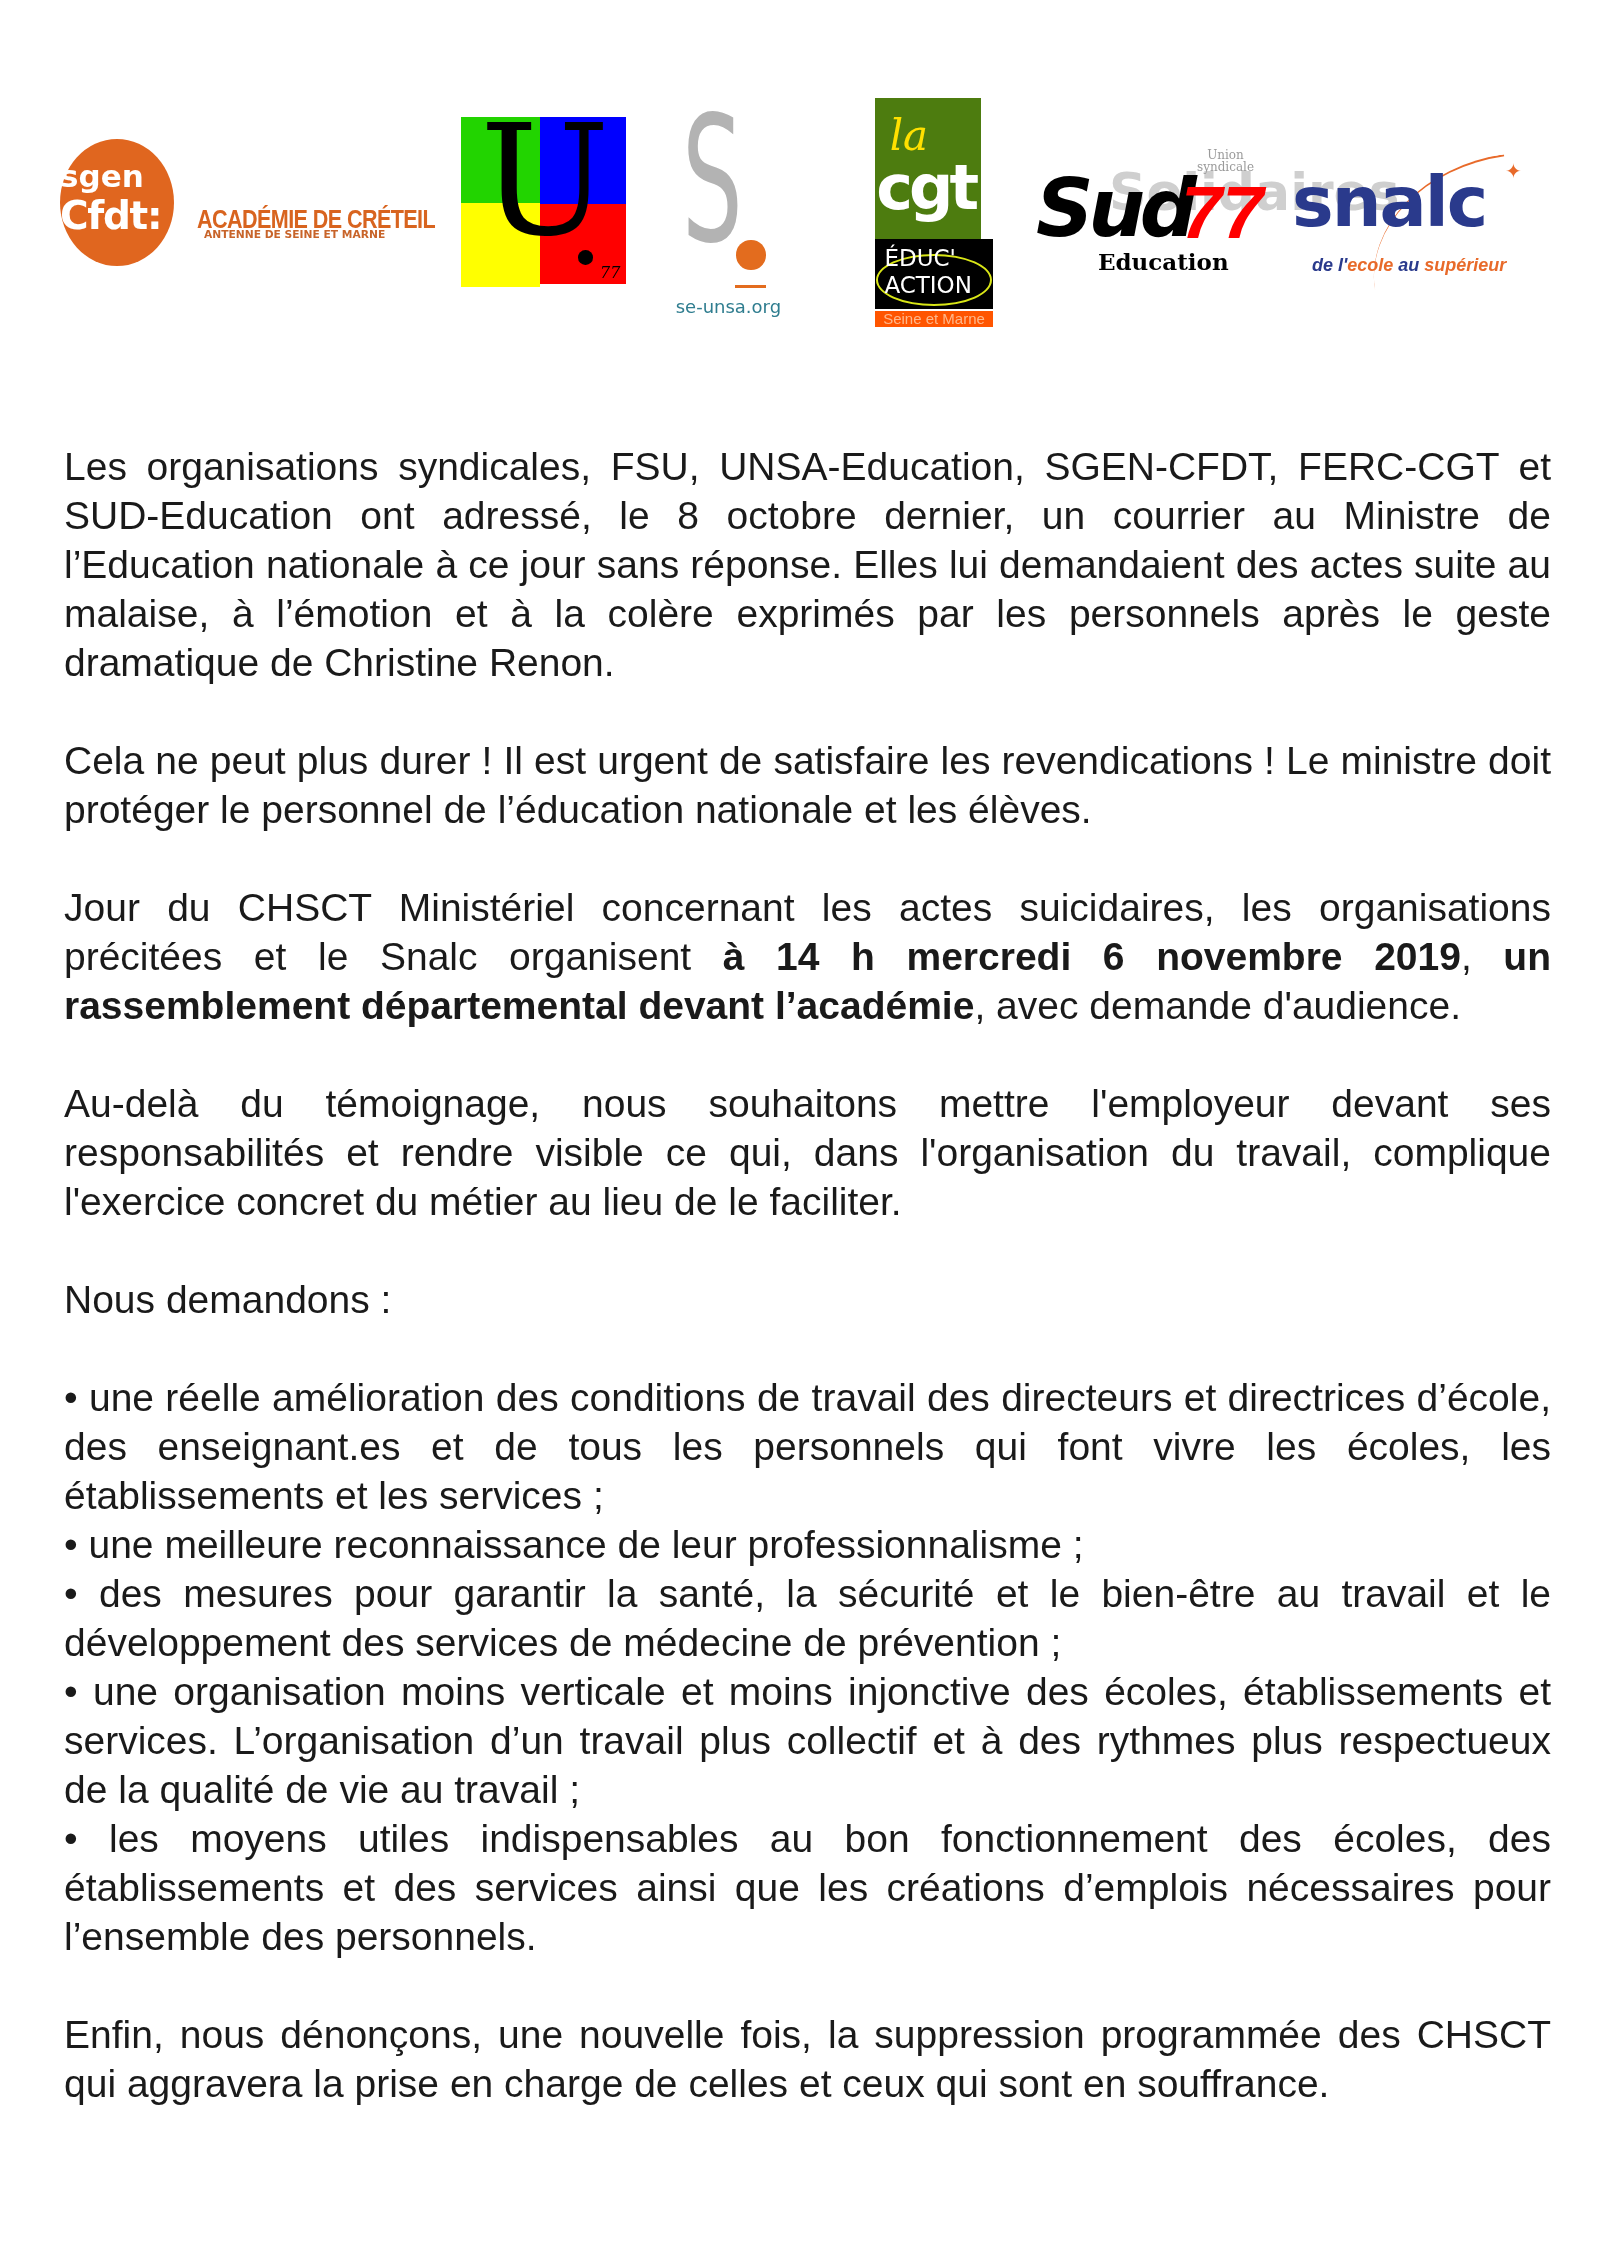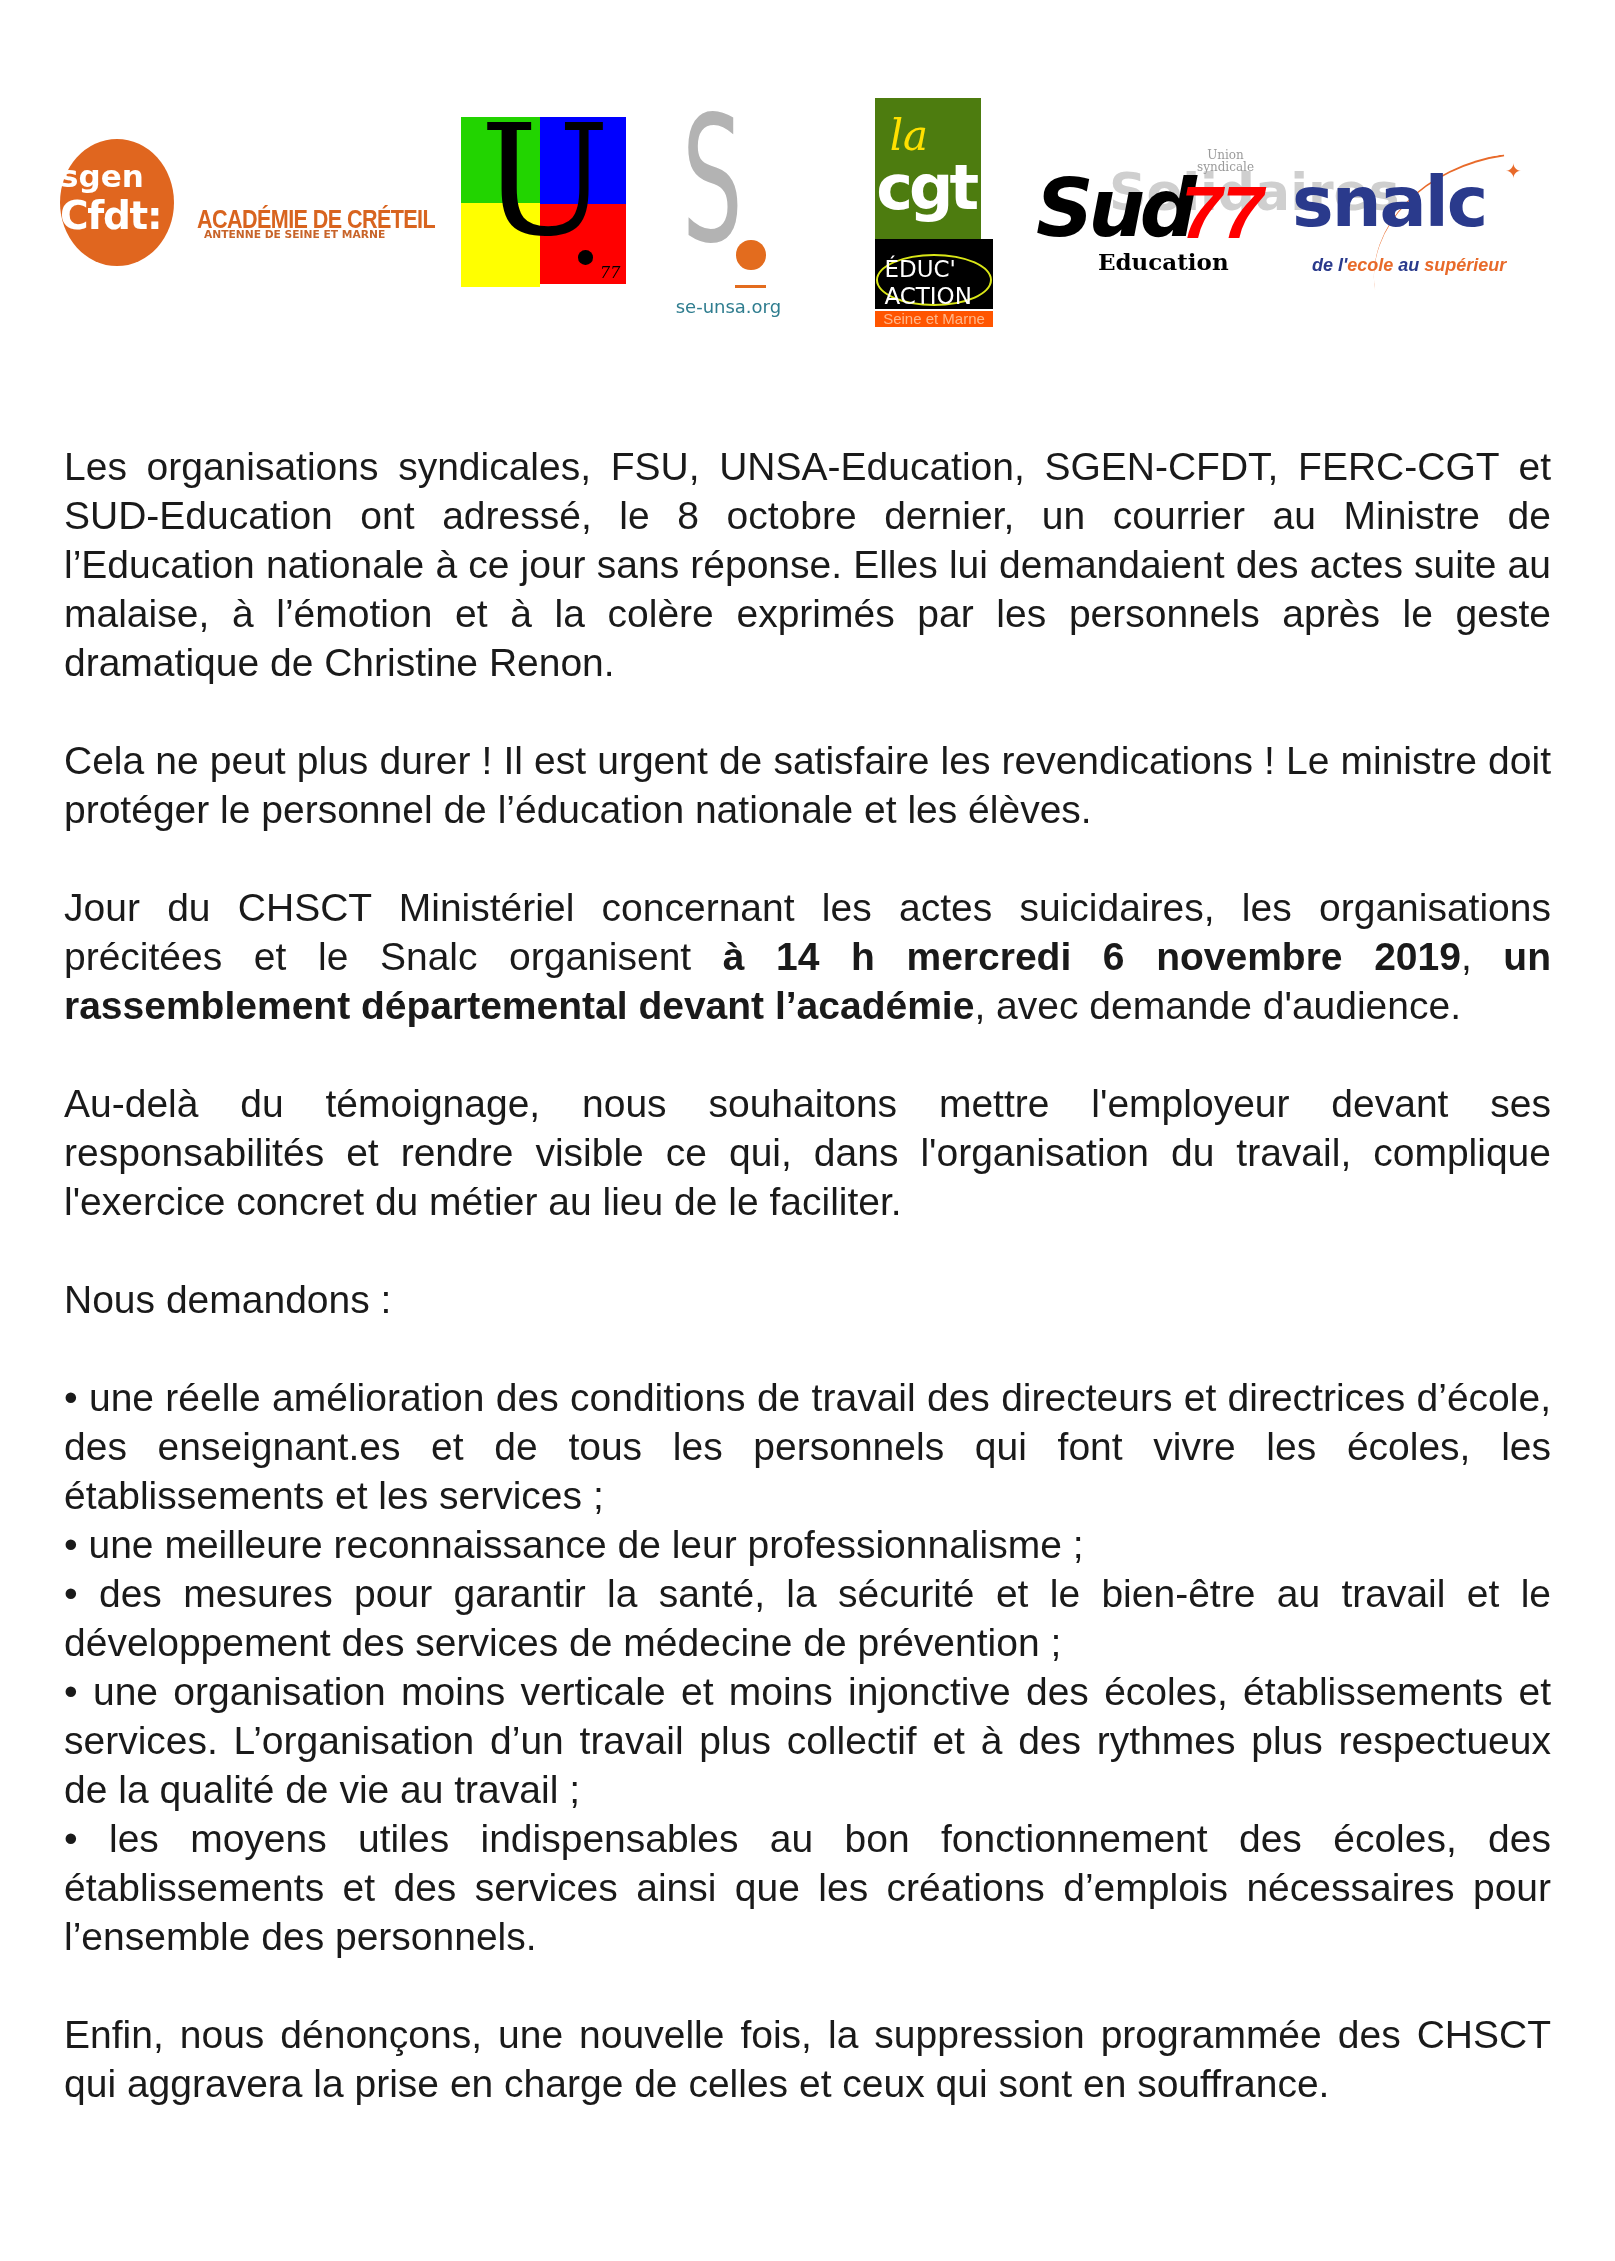--- a/index.html
+++ b/index.html
@@ -29,21 +29,21 @@
   .seunsa .s { position: absolute; left: 13.4px; top: 0; font-family: "DejaVu Sans", sans-serif; font-size: 174px; color: #b3b3b3; line-height: 1; transform: scaleX(0.55); transform-origin: left; }
   .seunsa .dot { position: absolute; left: 67px; top: 146px; width: 29.5px; height: 29.5px; background: #e36c1e; border-radius: 50%; }
   .seunsa .bar { position: absolute; left: 66px; top: 191px; width: 31px; height: 3.3px; background: #e36c1e; }
   .seunsa .url { position: absolute; left: 6.7px; top: 202px; font-family: "DejaVu Sans", sans-serif; font-size: 18px; color: #2f7d8f; }
   
   .cgt { left: 875px; top: 98px; width: 118px; height: 228px; }
   .cgt .top { position: absolute; left: 0; top: 0; width: 106px; height: 141px; background: #4d7c0f; }
   .cgt .la { position: absolute; left: 14.7px; top: 13.4px; font-family: "DejaVu Serif", serif; font-style: italic; font-size: 42px; color: #ffe000; }
   .cgt .cg { position: absolute; left: 1.3px; top: 59px; font-family: "DejaVu Sans", sans-serif; font-weight: bold; font-size: 62px; color: #fff; letter-spacing: -4px; line-height: 1; }
   .cgt .mid { position: absolute; left: 0; top: 141px; width: 118px; height: 70px; background: #000; }
-  .cgt .educ { position: absolute; left: 9.4px; top: 17px; font-family: "DejaVu Sans", sans-serif; font-size: 23px; color: #fff; line-height: 27px; }
+  .cgt .educ { position: absolute; left: 9.4px; top: 6px; font-family: "DejaVu Sans", sans-serif; font-size: 23px; color: #fff; line-height: 27px; }
   .cgt .ring { position: absolute; left: 1.3px; top: 14.7px; width: 112px; height: 48px; border: 2px solid #d9e617; border-radius: 50%; }
   .cgt .bot { position: absolute; left: 0; top: 213px; width: 118px; height: 16px; background: #ff5500; color: #ffb88a; font-family: "Liberation Sans", sans-serif; font-size: 15px; text-align: center; line-height: 16px; }
   
   .sud { left: 1036px; top: 149px; width: 224px; height: 131px; }
   .sud .sol { position: absolute; left: 36px; top: 13.4px; font-family: "DejaVu Sans", sans-serif; font-weight: bold; font-size: 52px; color: #cfcfcf; margin-left: 37px; }
   .sud .union { position: absolute; left: 161px; top: 0; font-family: "DejaVu Serif", serif; font-size: 12px; color: #9a9a9a; line-height: 12px; text-align: center; }
   .sud .sudt { position: absolute; left: 0; top: 20px; font-family: "DejaVu Sans", sans-serif; font-weight: bold; font-style: italic; font-size: 80px; color: #000; letter-spacing: -5.4px; line-height: 1; }
   .sud .n77 { position: absolute; left: 145px; top: 27px; font-family: "Liberation Sans", sans-serif; font-weight: bold; font-style: italic; font-size: 74px; color: #ff0000; line-height: 1; }
   .sud .edu { position: absolute; left: 62px; top: 99px; font-family: "DejaVu Serif", serif; font-weight: bold; font-size: 23px; color: #000; }
   

